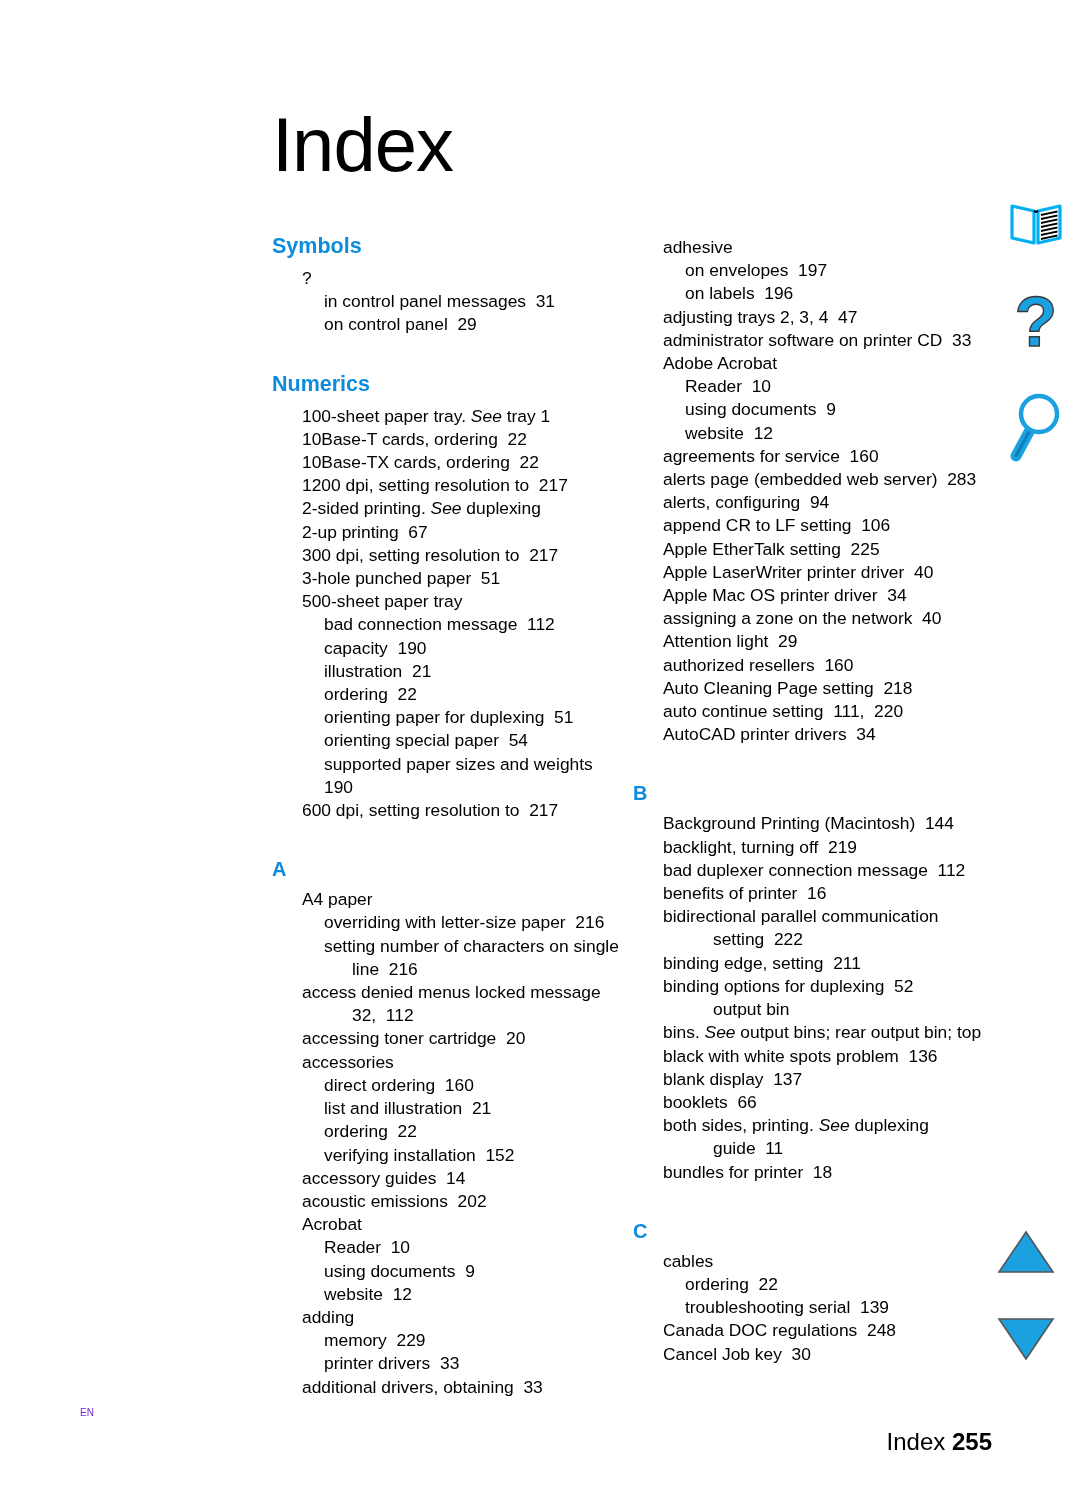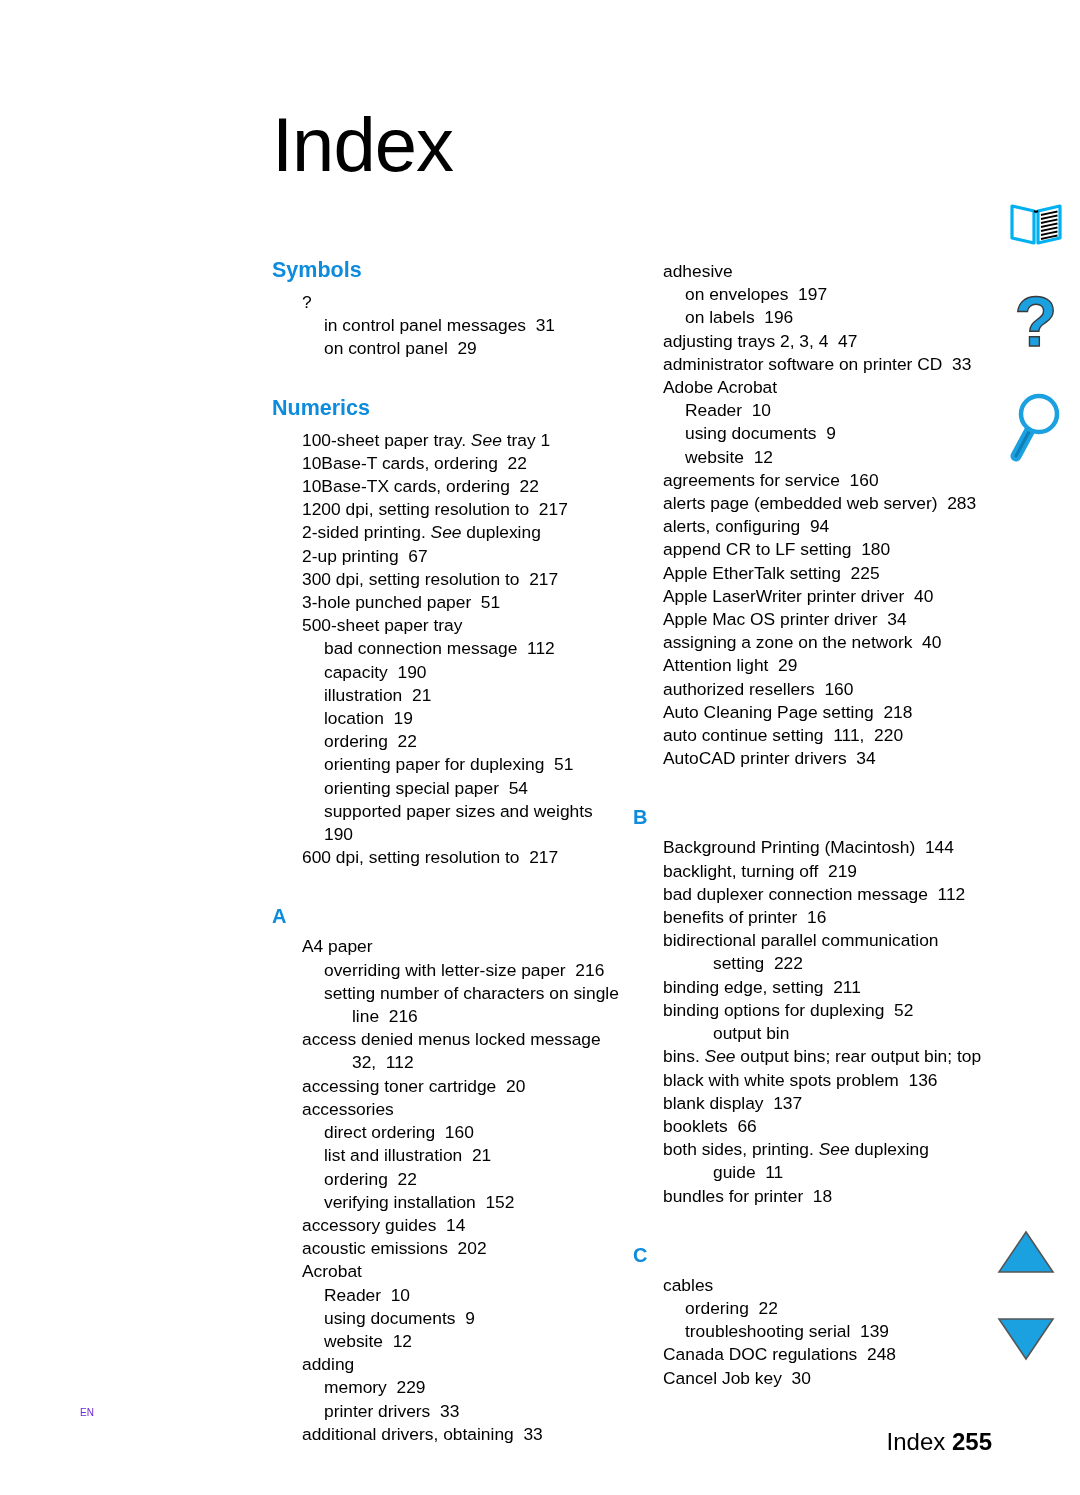--- a/index.html
+++ b/index.html
@@ -51,21 +51,21 @@
     color: #0d8bdc;
     font-weight: bold;
     font-size: 21.5px;
     line-height: 1;
     margin: 0 0 9px 6px;
   }
   .sec-head.letter {
     font-size: 20px;
     margin-bottom: 9px;
   }
-  .sec-block { margin-bottom: 0; margin-top: 24px; }
+  .sec-block { margin-bottom: 0; }
   .sec-gap-large { margin-top: 38px; }
   .sec-gap-med { margin-top: 37px; }
 
   
   .entry {
     font-size: 17.4px;
     line-height: 23.2px;
     color: #000;
     white-space: pre-wrap;
   }
@@ -124,21 +124,20 @@
           <div class="entry lvl0">10Base-TX cards, ordering  22</div>
           <div class="entry lvl0">1200 dpi, setting resolution to  217</div>
           <div class="entry lvl0"><span>2-sided printing. </span><span class="it">See</span><span> duplexing</span></div>
           <div class="entry lvl0">2-up printing  67</div>
           <div class="entry lvl0">300 dpi, setting resolution to  217</div>
           <div class="entry lvl0">3-hole punched paper  51</div>
           <div class="entry lvl0">500-sheet paper tray</div>
           <div class="entry lvl1">bad connection message  112</div>
           <div class="entry lvl1">capacity  190</div>
           <div class="entry lvl1">illustration  21</div>
-          <div class="entry lvl1">location  19</div>
           <div class="entry lvl1">ordering  22</div>
           <div class="entry lvl1">orienting paper for duplexing  51</div>
           <div class="entry lvl1">orienting special paper  54</div>
           <div class="entry lvl1">supported paper sizes and weights  190</div>
           <div class="entry lvl0">600 dpi, setting resolution to  217</div>
         </div>
         <div class="sec-block sec-gap-med">
           <div class="sec-head letter">A</div>
           <div class="entry lvl0">A4 paper</div>
           <div class="entry lvl1">overriding with letter-size paper  216</div>
@@ -171,21 +170,21 @@
           <div class="entry lvl1">on labels  196</div>
           <div class="entry lvl0">adjusting trays 2, 3, 4  47</div>
           <div class="entry lvl0">administrator software on printer CD  33</div>
           <div class="entry lvl0">Adobe Acrobat</div>
           <div class="entry lvl1">Reader  10</div>
           <div class="entry lvl1">using documents  9</div>
           <div class="entry lvl1">website  12</div>
           <div class="entry lvl0">agreements for service  160</div>
           <div class="entry lvl0">alerts page (embedded web server)  283</div>
           <div class="entry lvl0">alerts, configuring  94</div>
-          <div class="entry lvl0">append CR to LF setting  180</div>
+          <div class="entry lvl0">append CR to LF setting  106</div>
           <div class="entry lvl0">Apple EtherTalk setting  225</div>
           <div class="entry lvl0">Apple LaserWriter printer driver  40</div>
           <div class="entry lvl0">Apple Mac OS printer driver  34</div>
           <div class="entry lvl0">assigning a zone on the network  40</div>
           <div class="entry lvl0">Attention light  29</div>
           <div class="entry lvl0">authorized resellers  160</div>
           <div class="entry lvl0">Auto Cleaning Page setting  218</div>
           <div class="entry lvl0">auto continue setting  111,  220</div>
           <div class="entry lvl0">AutoCAD printer drivers  34</div>
         </div>

